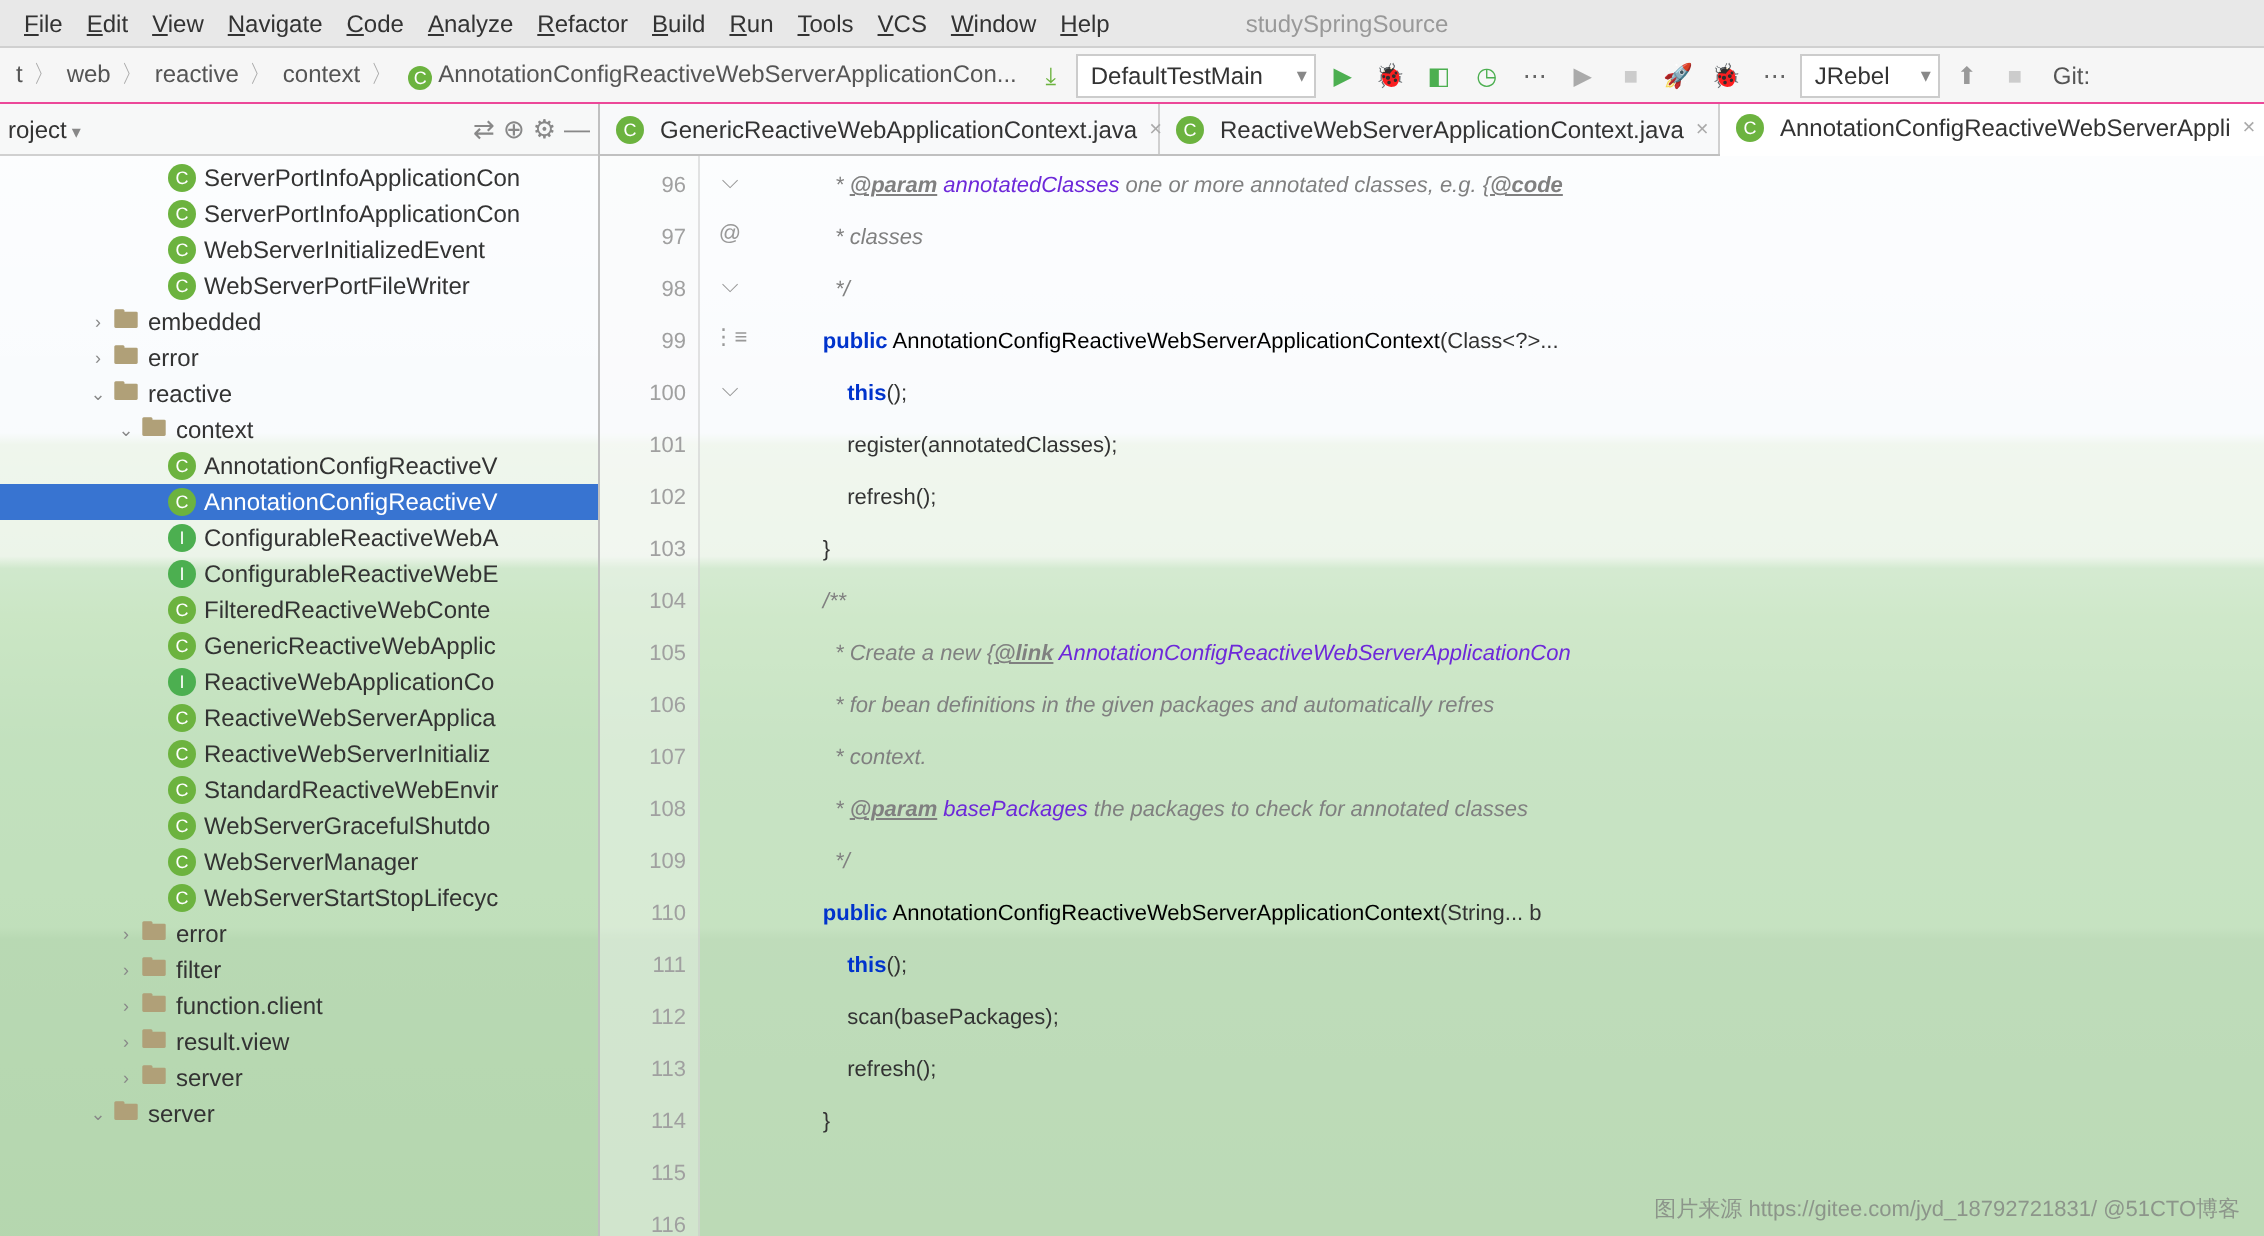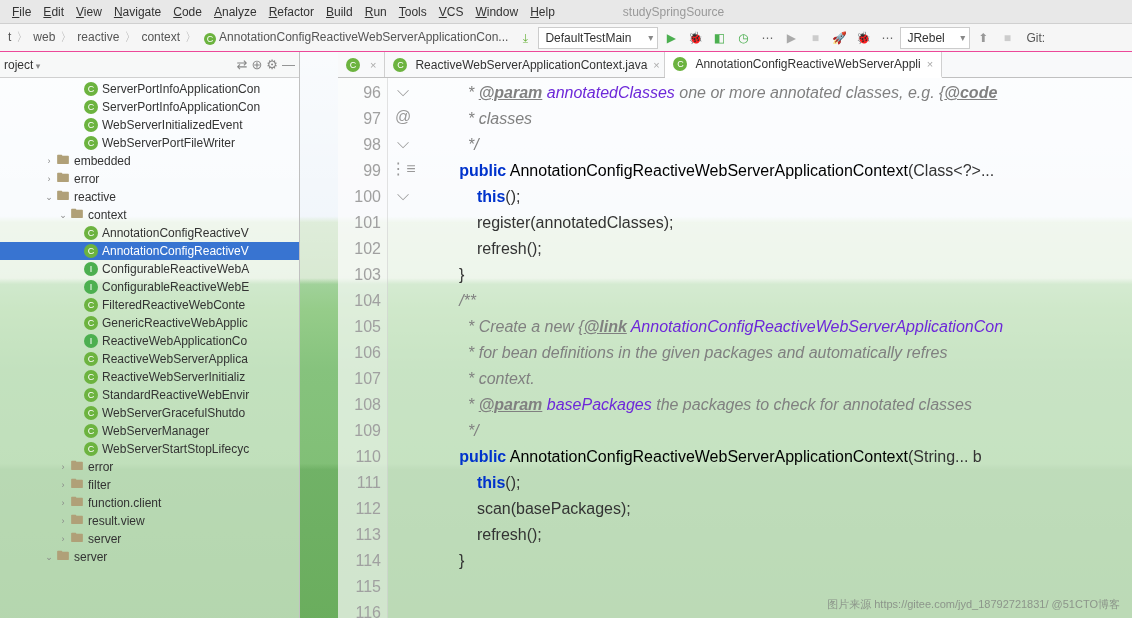--- a/index.html
+++ b/index.html
@@ -15,21 +15,21 @@
 .menubar .projname { margin-left:60px; color:#999; }
 .navbar { position:relative; z-index:2; height:28px; display:flex; align-items:center; background:rgba(245,245,245,0.9); border-bottom:1px solid #ec4899; padding:0 4px; gap:2px; }
 .crumb { padding:2px 4px; color:#555; }
 .crumb-sep { color:#aaa; padding:0 1px; }
 .crumb .ci { display:inline-block; width:12px; height:12px; border-radius:50%; background:#6cb33f; color:#fff; font-size:9px; line-height:12px; text-align:center; margin-right:3px; vertical-align:-1px; }
 .tb-btn { width:22px; height:22px; display:flex; align-items:center; justify-content:center; color:#666; }
 .tb-btn.green { color:#4caf50; }
 .tb-dd { height:22px; border:1px solid #ccc; background:#fff; padding:0 18px 0 6px; display:flex; align-items:center; position:relative; min-width:120px; }
 .tb-dd::after { content:"▾"; position:absolute; right:4px; color:#888; font-size:10px; }
 .gitlbl { margin-left:6px; color:#555; }
-.body-wrap { position:relative; z-index:1; display:flex; height:calc(618px - 52px);gap:38px; }
+.body-wrap { position:relative; z-index:1; display:flex; height:calc(618px - 52px); }
 .sidebar { width:300px; background:rgba(255,255,255,0.5); border-right:1px solid #c0c0c0; overflow:hidden; display:flex; flex-direction:column; }
 .side-hdr { height:26px; display:flex; align-items:center; padding:0 4px; border-bottom:1px solid #d0d0d0; background:rgba(245,245,245,0.7); gap:4px; }
 .side-hdr .ttl { font-weight:500; }
 .side-hdr .ttl::after { content:" ▾"; color:#888; font-size:9px; }
 .side-hdr-btns { margin-left:auto; display:flex; gap:4px; }
 .side-hdr-btns span { color:#888; font-size:13px; }
 .tree { flex:1; overflow:hidden; padding-top:2px; }
 .tn { display:flex; align-items:center; height:18px; white-space:nowrap; padding-right:2px; }
 .tn.sel { background:#3874d1; color:#fff; }
 .tn .arrow { width:14px; text-align:center; color:#888; font-size:9px; }
@@ -37,21 +37,21 @@
 .icn { width:14px; height:14px; border-radius:50%; display:inline-flex; align-items:center; justify-content:center; font-size:9px; color:#fff; margin-right:4px; flex-shrink:0; }
 .icn.c { background:#6cb33f; }
 .icn.i { background:#4caf50; }
 .icn.folder { background:none; color:#b0a078; border-radius:0; }
 .icn.folder::before { content:"🖿"; font-size:13px; }
 .editor { flex:1; display:flex; flex-direction:column; overflow:hidden; }
 .tabs { height:26px; display:flex; border-bottom:1px solid #c0c0c0; background:rgba(248,248,248,0.7); }
 .tab { display:flex; align-items:center; padding:0 8px; border-right:1px solid #d0d0d0; gap:4px; max-width:280px; }
 .tab.active { background:rgba(255,255,255,0.9); border-bottom:2px solid #fff; margin-bottom:-1px; }
 .tab .x { color:#aaa; margin-left:2px; font-size:11px; }
-.code-area { flex:1; display:flex; overflow:hidden; font-family:"JetBrains Mono","Consolas",monospace; font-size:16px; background:rgba(255,255,255,0.55); }
+.code-area { flex:1; display:flex; overflow:hidden; font-family:"JetBrains Mono","Consolas",monospace; font-size:11px; background:rgba(255,255,255,0.55); }
 .gutter { width:50px; text-align:right; padding:2px 6px 0 0; color:#a0a0a0; line-height:26px; user-select:none; background:rgba(250,250,250,0.35); border-right:1px solid rgba(200,200,200,0.5); }
 .gut-icons { width:30px; line-height:26px; text-align:center; color:#999; }
 .code { flex:1; padding:2px 0 0 10px; line-height:26px; white-space:pre; overflow:hidden; }
 .kw { color:#0033cc; font-weight:bold; }
 .cm { color:#808080; font-style:italic; }
 .tag { color:#808080; font-style:italic; font-weight:bold; text-decoration:underline; }
 .cmp { color:#6d28d9; font-style:italic; }
 .mth { color:#000; }
 .wm { position:absolute; bottom:6px; right:12px; color:rgba(120,120,120,0.7); font-size:11px; z-index:5; }
 </style>
@@ -266,20 +266,21 @@
           <span class="icn folder"></span>
           <span>server</span>
         </div>
       </div>
   </div>
 
   <div class="editor">
     <div class="tabs" id="tabs">
         <div class="tab">
           <span class="icn c">C</span>
+          <span>GenericReactiveWebApplicationContext.java</span>
           <span class="x">×</span>
         </div>
         <div class="tab">
           <span class="icn c">C</span>
           <span>ReactiveWebServerApplicationContext.java</span>
           <span class="x">×</span>
         </div>
         <div class="tab active">
           <span class="icn c">C</span>
           <span>AnnotationConfigReactiveWebServerAppli</span>

